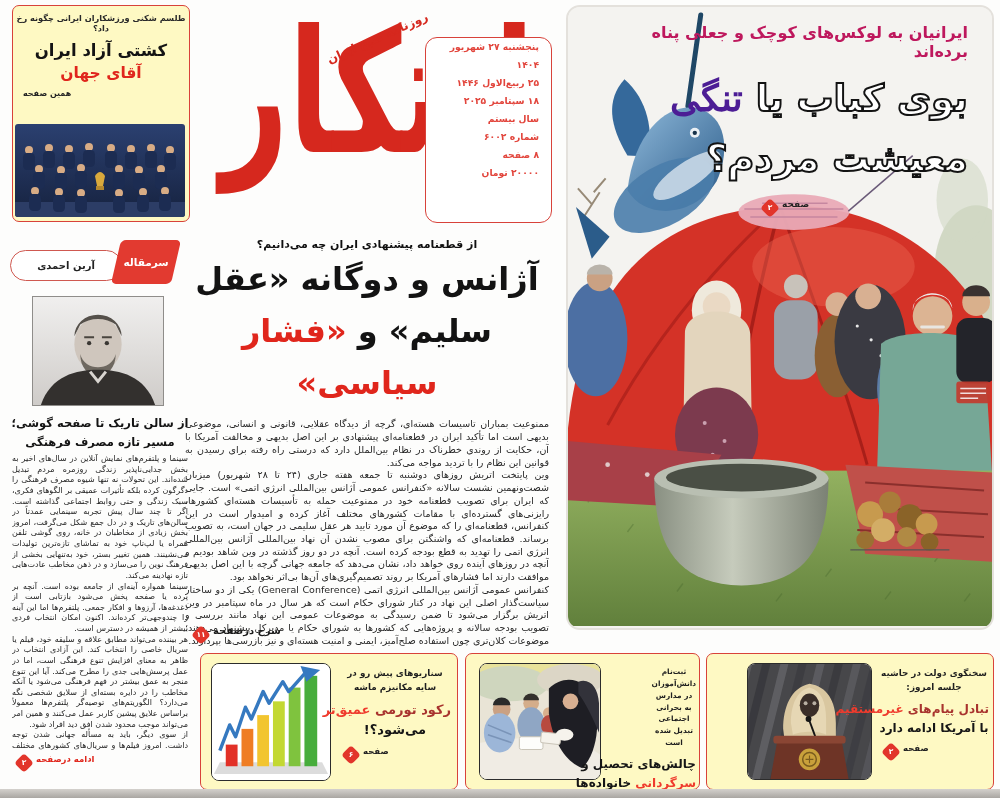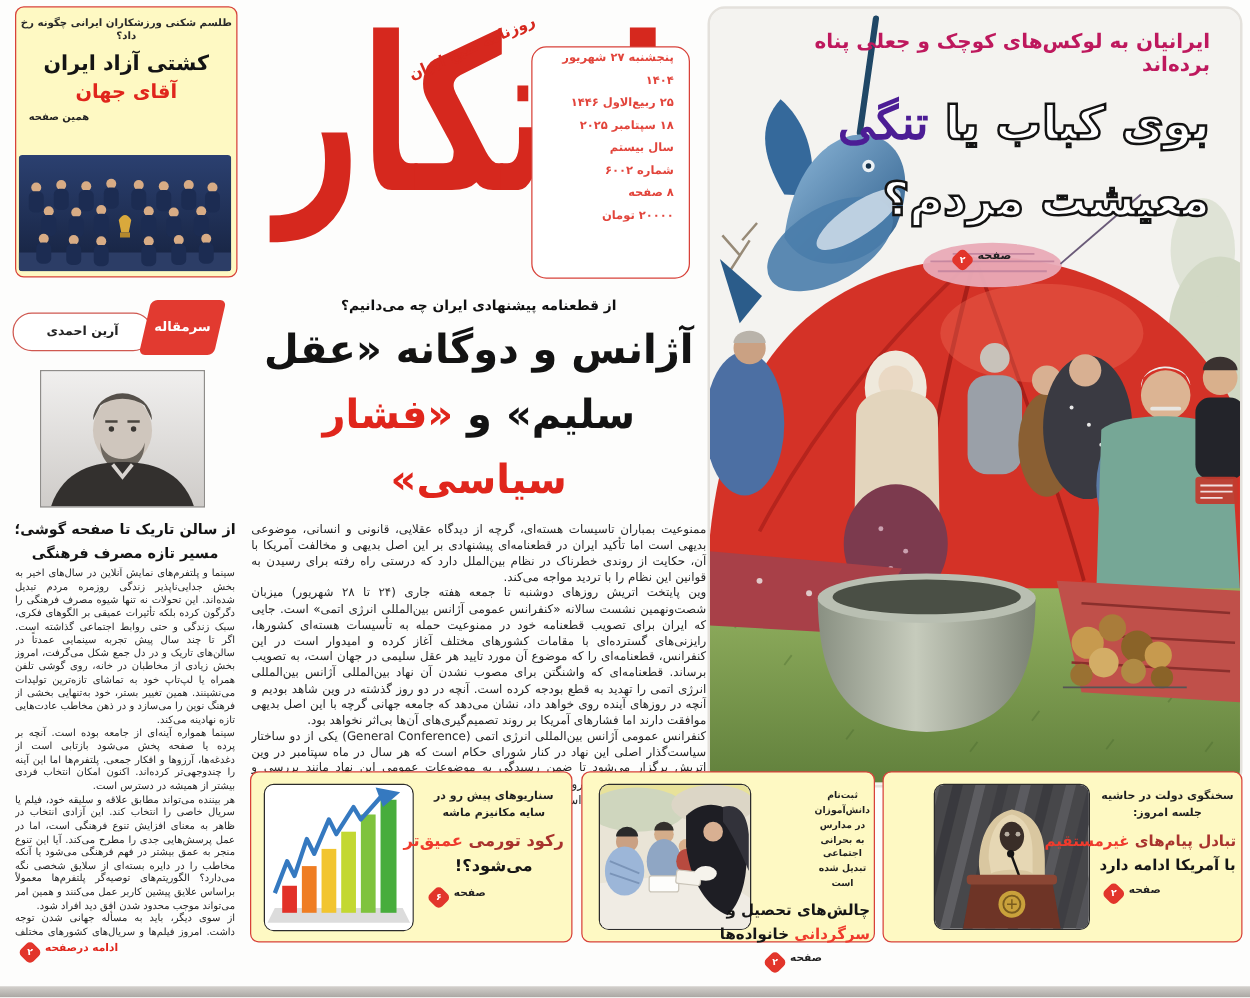--- a/index.html
+++ b/index.html
@@ -40,21 +40,21 @@
           border-radius:14px; overflow:hidden; background:#f4f3f0; }
   .lead svg { position:absolute; inset:0; }
   .lead-ov { position:absolute; top:16px; right:24px; width:340px; text-align:right; }
   .lead-kick { font-size:16px; font-weight:bold; color:#be185d; }
   .lead-h { margin-top:8px; font-size:37px; font-weight:900; line-height:1.62; letter-spacing:-1px; }
   .ol { color:#fff; -webkit-text-stroke:2px #131313; }
   .lead-red { color:#4c1d95;font-family:Liberation Serif, serif; }
   .lead-prow { margin-top:10px; padding-left:130px; text-align:left; }
 
   
-  .main { left:201px; top:238px; width:364px; height:410px; }
+  .main { left:185px; top:238px; width:364px; height:410px; }
   .m-kick { text-align:center; font-size:11px; font-weight:bold; color:#101010; }
   .m-title { text-align:center; font-size:32px; font-weight:900; color:#131313; line-height:1.62;
              letter-spacing:-1px; margin-top:3px; }
   .m-red { color:#e0261c; }
   .m-body { margin-top:9px; height:247px; overflow:hidden; }
   .m-body p { font-size:9.5px; line-height:1.34; color:#262626; text-align:justify; }
   .m-foot { position:absolute; bottom:6px; left:4px; font-size:10px; font-weight:bold; color:#1a1a1a; }
 
   
   .edit { left:10px; top:238px; width:180px; height:552px; }
@@ -67,21 +67,21 @@
                  text-align:center; line-height:44px; }
   .ed-photo { position:absolute; left:22px; top:58px; width:132px; height:110px;
               border:1px solid #8f8d8a; background:#ddd; }
   .ed-title { position:absolute; left:0; top:176px; width:100%; text-align:center; font-size:11.5px;
               font-weight:900; color:#141414; line-height:1.65; }
   .ed-body { position:absolute; left:2px; right:2px; top:216px; height:296px; overflow:hidden; }
   .ed-body p { font-size:8px; line-height:1.33; color:#242424; text-align:justify; }
   .ed-foot { position:absolute; left:2px; top:516px; font-size:8.5px; font-weight:bold; color:#e0261c; }
 
   
-  .bbox { top:617px; height:137px; }
+  .bbox { top:653px; height:137px; }
   .b-img { position:absolute; top:9px; border:1.5px solid #2c2c2c; border-radius:8px; overflow:hidden; background:#fff; }
   .b-txt { position:absolute; top:12px; text-align:center; }
   .b-kick { font-size:8.8px; font-weight:bold; color:#1f1f1f; line-height:1.6; }
   .b-h { margin-top:6px; font-size:13px; font-weight:900; line-height:1.55; white-space:nowrap; }
   .dred { color:#a8332e; }
   .bred { color:#ef3b2d;text-align:center; }
   .blk { color:#161616; }
   .b-prow { margin-top:6px; text-align:left; font-size:8.5px; font-weight:bold; color:#222; }
 
   .eco { left:200px; width:258px; }

